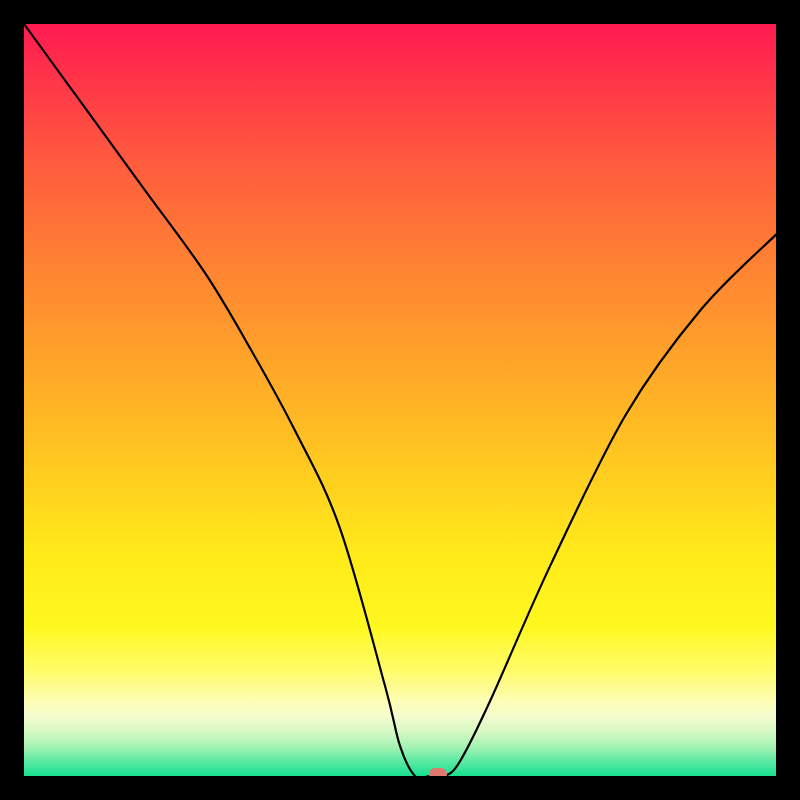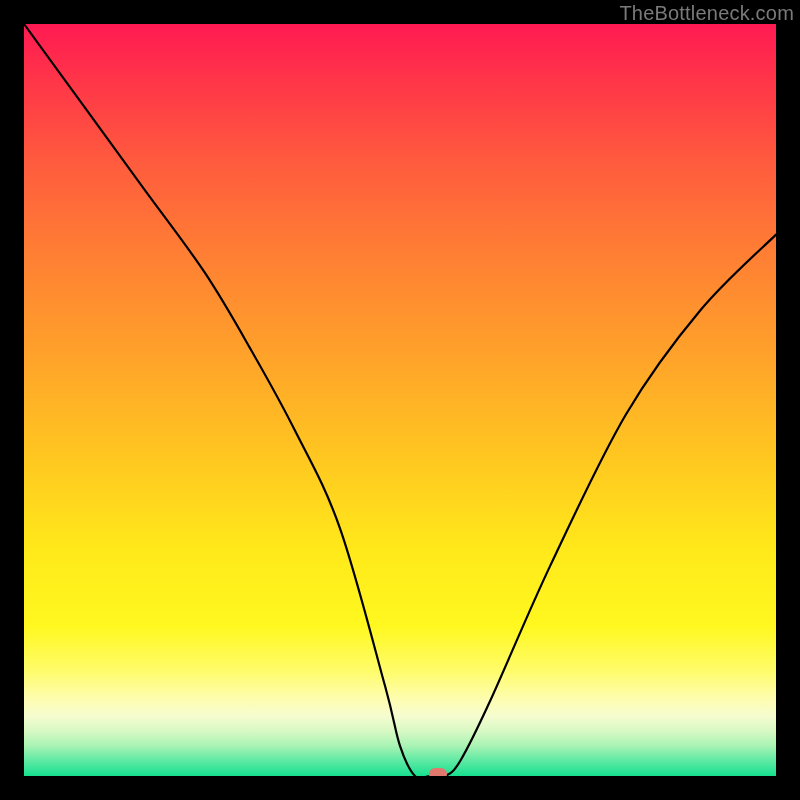--- a/index.html
+++ b/index.html
@@ -87,14 +87,13 @@
   <div class="plot">
     <div class="gradient"></div>
 
     <svg class="curve-svg" viewBox="0 0 752 752" preserveAspectRatio="none">
       <path id="curvePath" class="curve-path" d="M 0.0 0.0 C 10.0 13.8, 40.1 55.1, 60.2 82.7 C 80.2 110.3, 100.3 137.9, 120.3 165.4 C 140.4 193.0, 162.9 221.8, 180.5 248.2 C 198.0 274.5, 210.6 297.0, 225.6 323.4 C 240.6 349.7, 255.7 376.0, 270.7 406.1 C 285.8 436.2, 300.8 461.2, 315.8 503.8 C 330.9 546.5, 350.9 625.4, 361.0 661.8 C 371.0 698.1, 371.0 706.9, 376.0 721.9 C 381.0 737.0, 386.0 747.0, 391.0 752.0 C 396.1 757.0, 401.1 752.0, 406.1 752.0 C 411.1 752.0, 416.1 754.5, 421.1 752.0 C 426.1 749.5, 428.6 749.5, 436.2 737.0 C 443.7 724.4, 451.2 709.4, 466.2 676.8 C 481.3 644.2, 503.8 589.1, 526.4 541.4 C 549.0 493.8, 576.5 433.7, 601.6 391.0 C 626.7 348.4, 651.7 315.8, 676.8 285.8 C 701.9 255.7, 739.5 223.1, 752.0 210.6"></path>
     </svg>
 
     <div id="marker" class="marker" style="left: 413.6px; top: 750px; background: rgb(224, 120, 109);"></div>
   </div>
 
-  <div class="watermark">TheBottleneck.com</div>
 </div>
 
 </body></html>

